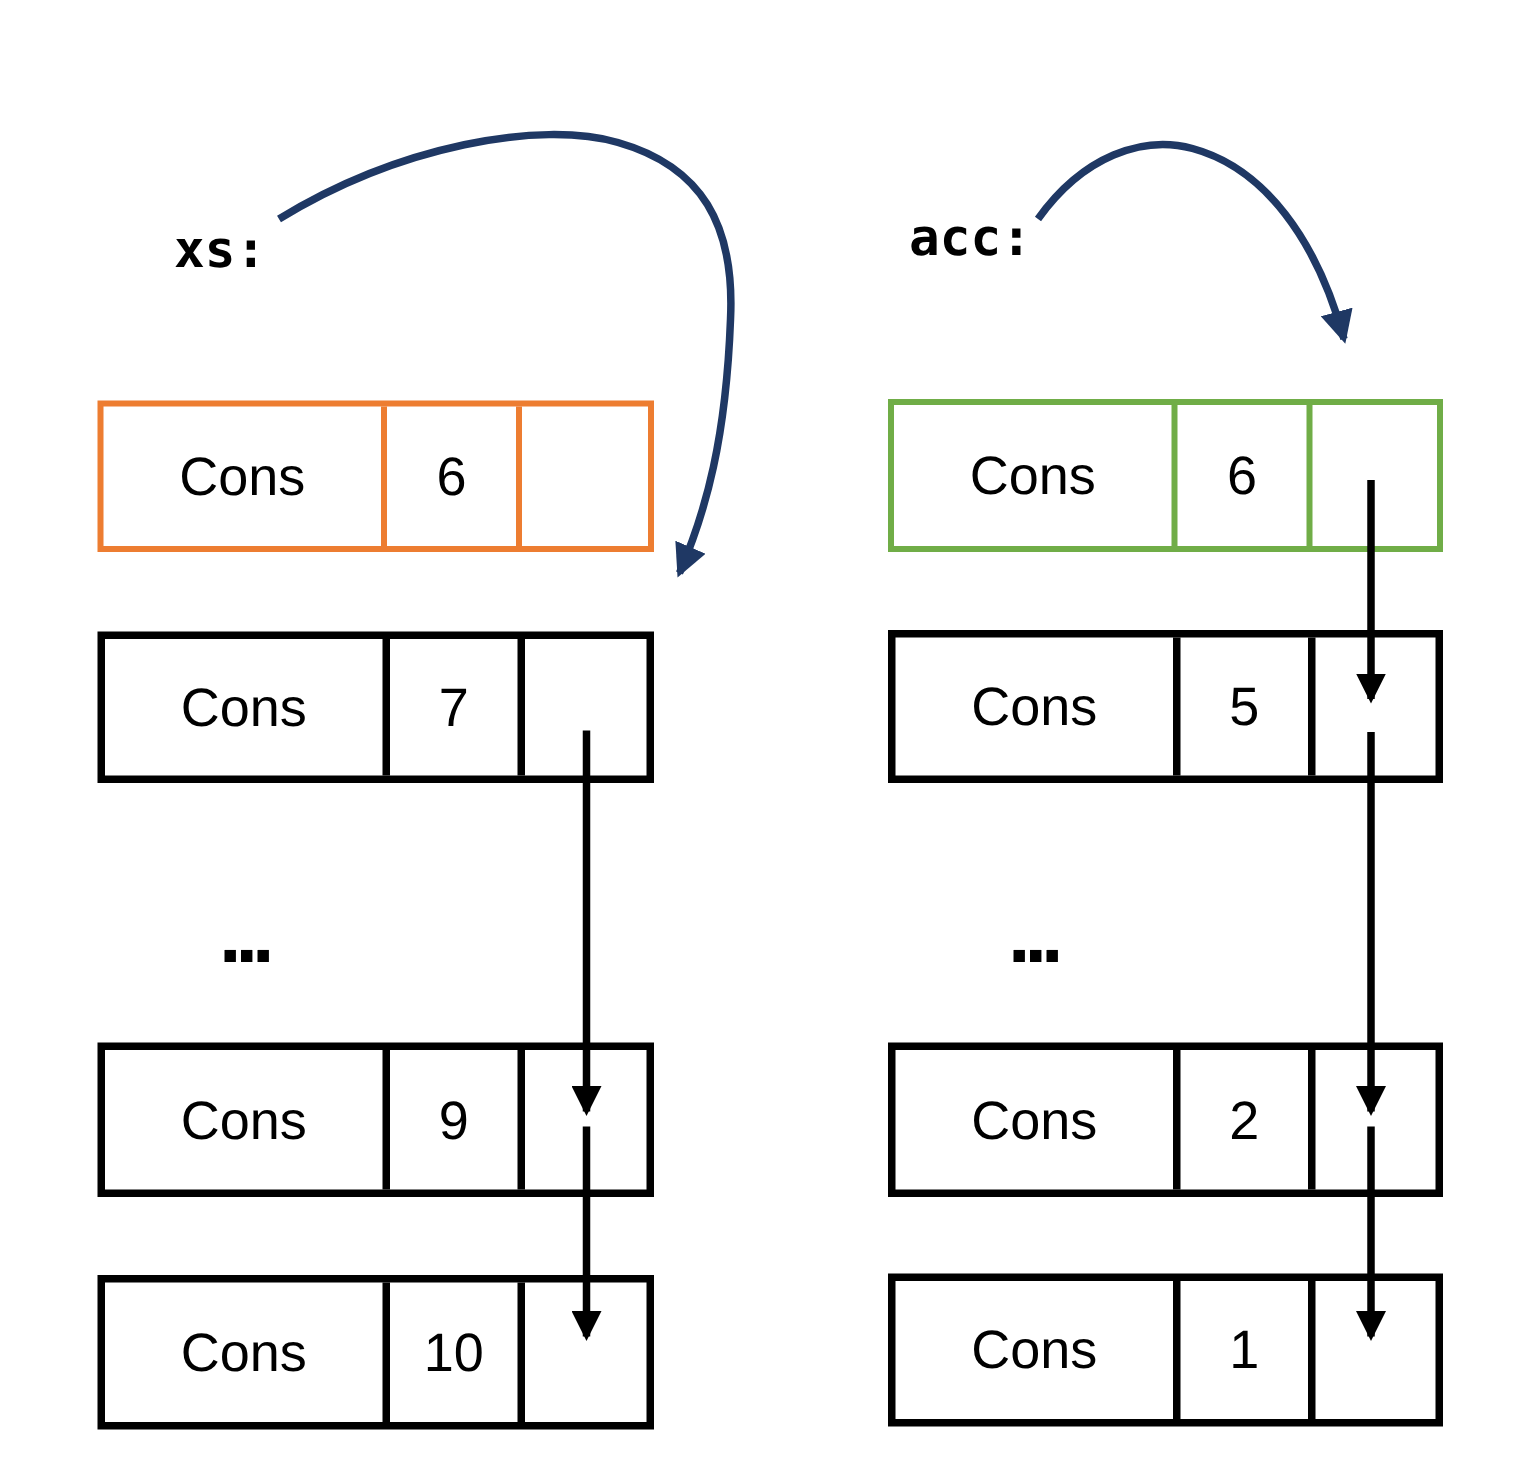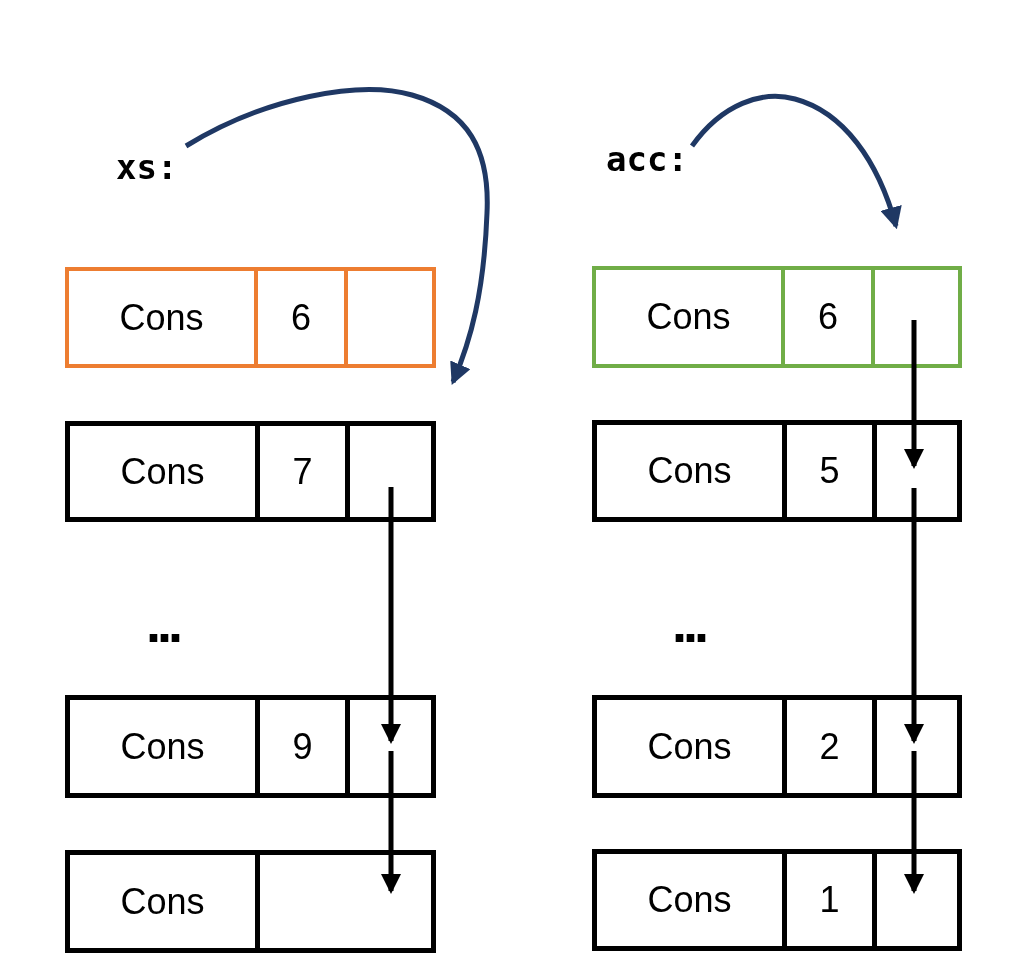--- a/index.html
+++ b/index.html
@@ -86,20 +86,21 @@
   <div class="ellipsis" style="left:146px; top:596px;">...</div>
 
   <div class="box black" style="left:65px; top:695px; width:371px; height:103px;">
     <div class="cell tag">Cons</div>
     <div class="cell val">9</div>
     <div class="cell ptr"></div>
   </div>
 
   <div class="box black" style="left:65px; top:850px; width:371px; height:103px;">
     <div class="cell tag">Cons</div>
+    <div class="cell val">10</div>
     <div class="cell ptr"></div>
   </div>
 
   <div class="box green" style="left:592px; top:266px; width:370px; height:102px;">
     <div class="cell tag">Cons</div>
     <div class="cell val">6</div>
     <div class="cell ptr"></div>
   </div>
 
   <div class="box black" style="left:592px; top:420px; width:370px; height:102px;">

